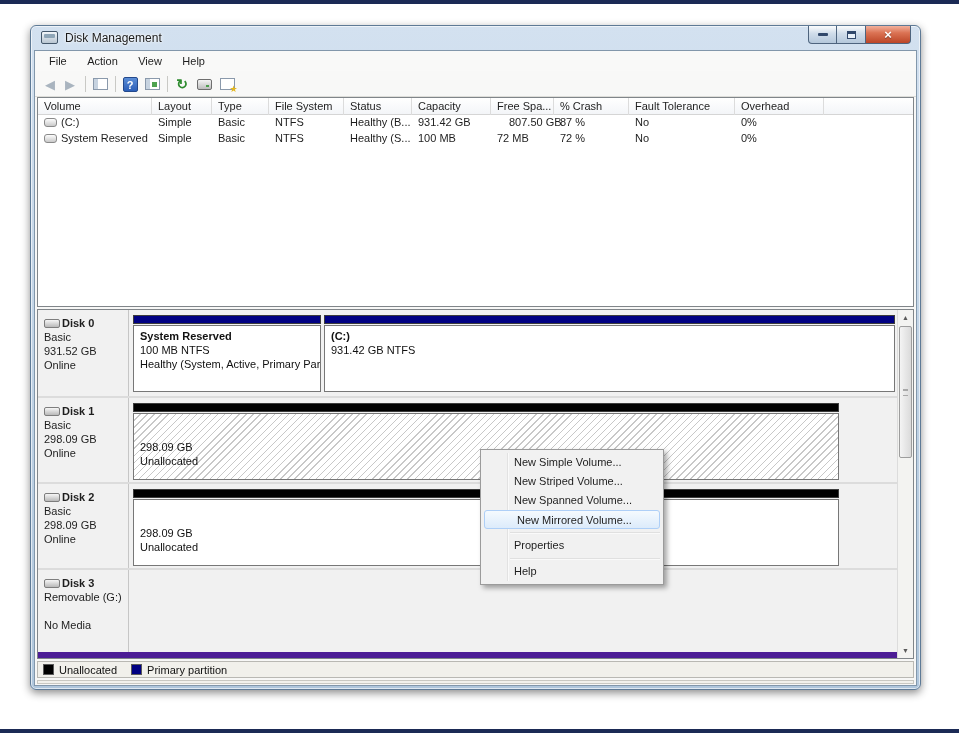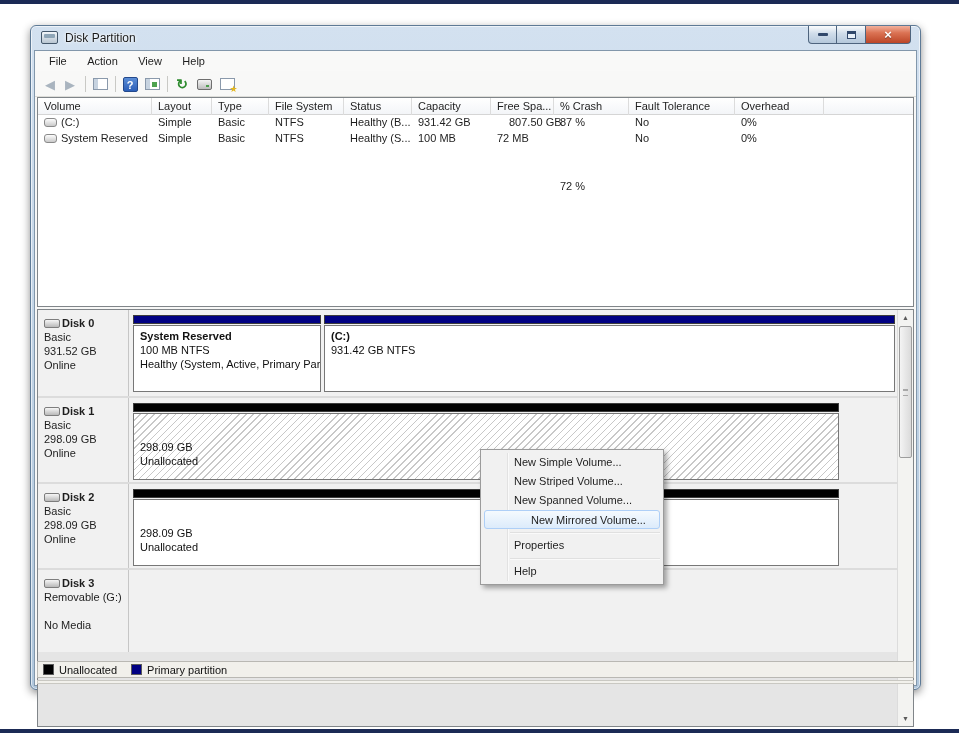--- a/index.html
+++ b/index.html
@@ -51,21 +51,21 @@
   .ic-refresh { font-size:14px; color:#2E8B2E; font-weight:bold; }
   .ic-drive { position:relative; width:15px; height:11px; border:1px solid #6E6E6E; border-radius:2px;
     background:linear-gradient(#F4F4F4,#BDBDBD); }
   .ic-drive::after { content:""; position:absolute; right:2px; bottom:2px; width:3px; height:2px; background:#4E9E4E; }
   .ic-wizard { position:relative; width:15px; height:12px; border:1px solid #8A99AB; background:#fff; }
   .ic-wizard::after { content:"★"; position:absolute; right:-4px; bottom:-5px; font-size:9px; color:#E4B71E; }
 
   
   .pane { position:absolute; left:2px; right:2px; border:1px solid #808589; background:#fff; }
   .pane.upper { top:46px; height:210px; }
-  .pane.lower { top:258px; height:418px; background:#e5e5e5; }
+  .pane.lower { top:258px; height:350px; background:#4c1d95; }
 
   
   .lv-header { position:absolute; top:0; left:0; right:0; height:17px;
     background:linear-gradient(#FFFFFF,#F3F5F8); border-bottom:1px solid #D5D5D5; }
   .lv-hcell { position:absolute; top:0; height:17px; border-right:1px solid #DCDCDC;
     font-size:11px; color:#1E1E1E; padding:2px 0 0 6px; overflow:hidden; white-space:nowrap; }
   .lv-row { position:absolute; left:0; right:0; height:16px; }
   .lv-cell { position:absolute; top:0; height:16px; font-size:11px; color:#1E1E1E;
     padding:1px 0 0 6px; overflow:hidden; white-space:nowrap; }
   .vol-ic { display:inline-block; width:13px; height:9px; border:1px solid #8A8A8A; border-radius:3px;
@@ -108,35 +108,35 @@
   .sb-sep { position:absolute; top:1px; bottom:1px; width:1px; background:#C9C8C2; box-shadow:1px 0 0 #fff; }
 
   
   .cmenu { position:absolute; left:480px; top:449px; width:184px; background:#F1F1F1;
     border:1px solid #9B9B9B; box-shadow:3px 3px 5px rgba(0,0,0,.35); padding:3px 0; z-index:10; }
   .cmenu::before { content:""; position:absolute; left:26px; top:3px; bottom:3px; width:1px;
     background:#E2E2E2; box-shadow:1px 0 0 #fafafa; }
   .mi { position:relative; height:19px; line-height:18px; font-size:11px; color:#1E1E1E;
     padding-left:33px; white-space:nowrap; }
   .mi.disabled { color:#A6A6A6; }
-  .mi.hl { margin:0 3px; padding-left:46px; border:1px solid #AECFF7; border-radius:3px;
+  .mi.hl { margin:0 3px; padding-left:32px; border:1px solid #AECFF7; border-radius:3px;
     background:linear-gradient(#F5FAFE,#DCEBFB); }
   .msep { height:1px; background:#E0E0E0; margin:3px 3px 3px 29px; box-shadow:0 1px 0 #fafafa; }
 </style>
 </head>
 <body>
 
 <div class="screen">
   <div class="strip top"></div>
   <div class="strip bottom"></div>
 
   <div class="window">
     <div class="titlebar">
       <div class="title-icon"></div>
-      <div class="title-text">Disk Partition</div>
+      <div class="title-text">Disk Management</div>
       <div class="caption">
         <div class="cap-btn min">
             <div class="glyph-min"></div>
           </div>
         <div class="cap-btn max">
             <div class="glyph-max"></div>
           </div>
         <div class="cap-btn close">
             <span>×</span>
           </div>
@@ -210,21 +210,21 @@
           <div class="lv-cell" style="left:697px;width:89px;">0%</div>
         </div>
         <div class="lv-row" style="top:33px;">
           <div class="lv-cell" style="left:0;width:114px;"><span class="vol-ic"></span><span>System Reserved</span></div>
           <div class="lv-cell" style="left:114px;width:60px;">Simple</div>
           <div class="lv-cell" style="left:174px;width:57px;">Basic</div>
           <div class="lv-cell" style="left:231px;width:75px;">NTFS</div>
           <div class="lv-cell" style="left:306px;width:68px;">Healthy (S...</div>
           <div class="lv-cell" style="left:374px;width:79px;">100 MB</div>
           <div class="lv-cell" style="left:453px;width:63px;">72 MB</div>
-          <div class="lv-cell" style="left:516px;width:75px;margin-top:48px;">72 %</div>
+          <div class="lv-cell" style="left:516px;width:75px;">72 %</div>
           <div class="lv-cell" style="left:591px;width:106px;">No</div>
           <div class="lv-cell" style="left:697px;width:89px;">0%</div>
         </div>
       </div>
 
       <div class="pane lower">
 
         <div class="dr" style="top:0;height:88px;">
           <div class="dr-label">
             <b><span class="disk-ic"></span><span>Disk 0</span></b>

